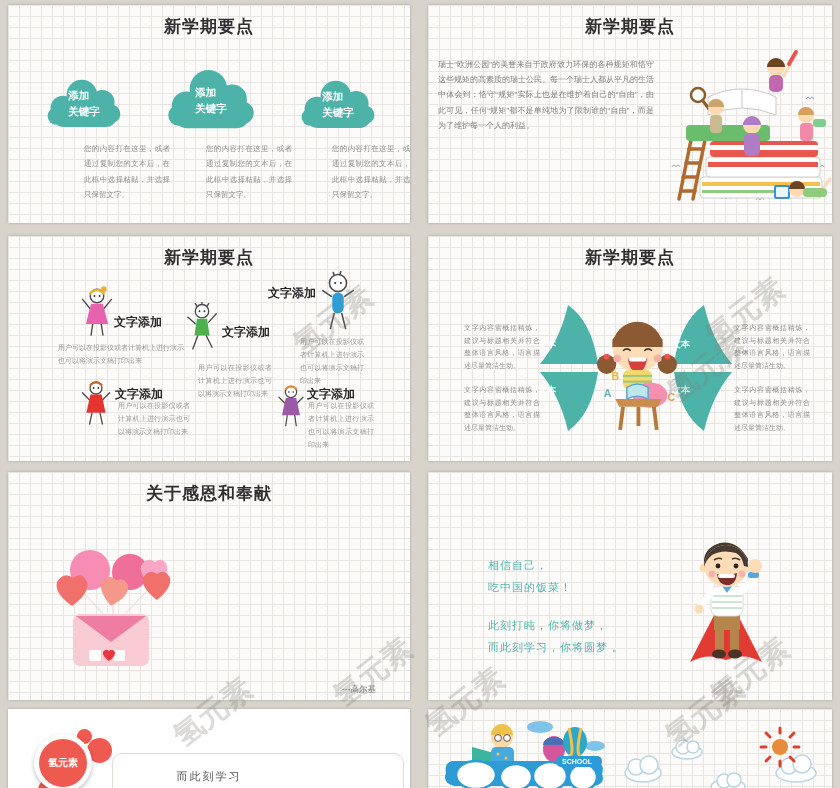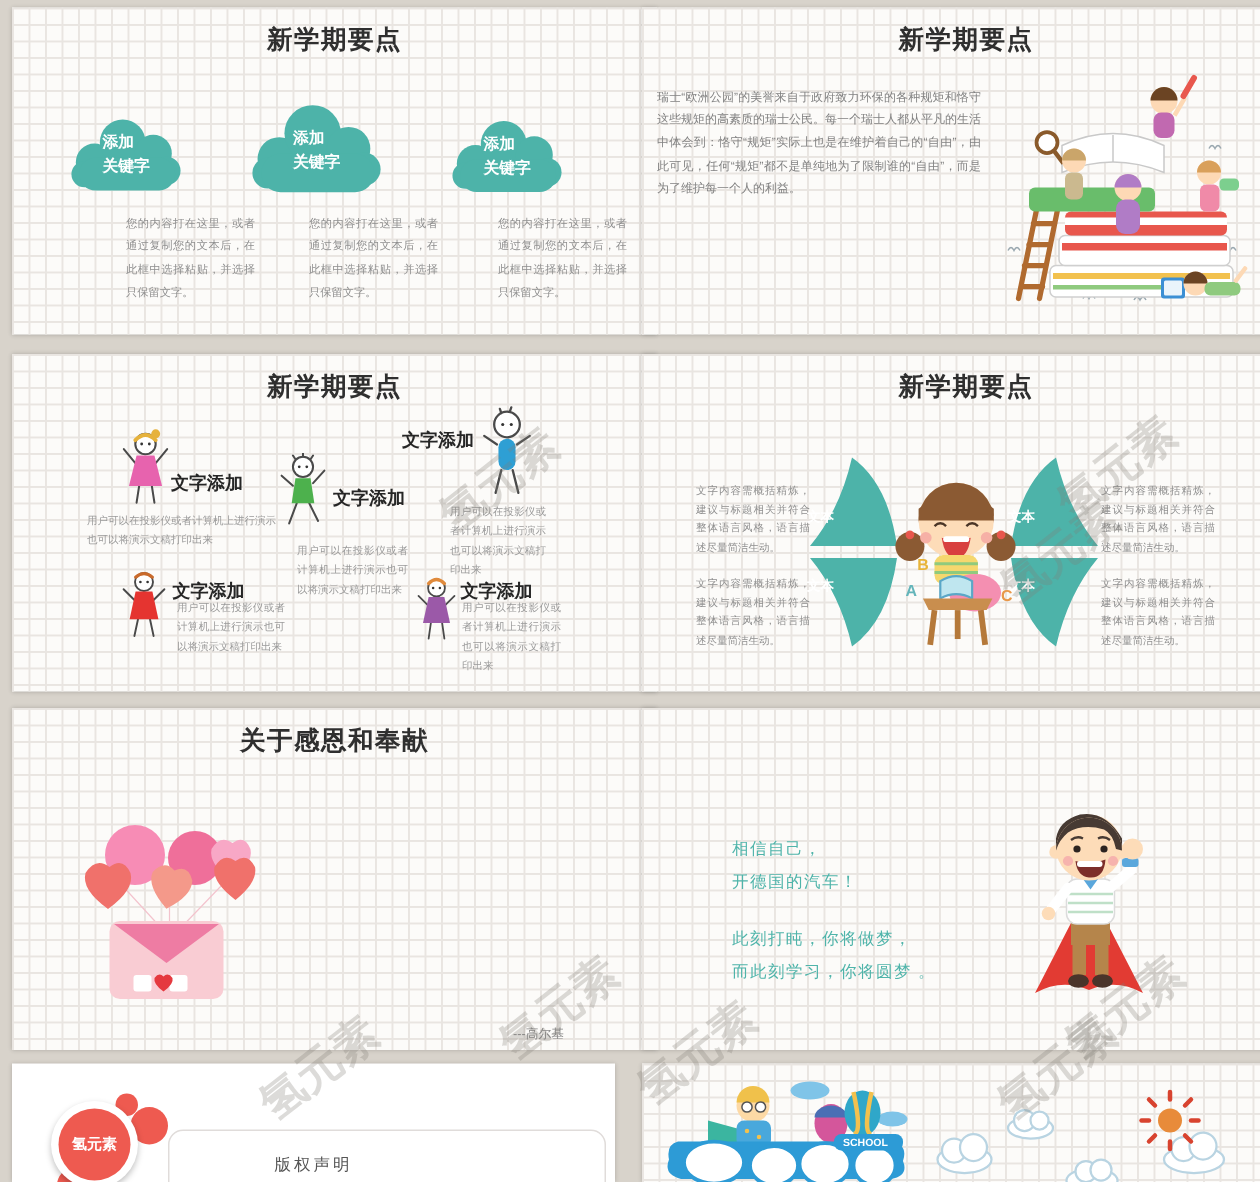--- a/index.html
+++ b/index.html
@@ -2,21 +2,21 @@
 <html><head>
 <meta charset="utf-8">
 <style>
   html,body{margin:0;padding:0;}
   .screen{position:relative;width:840px;height:788px;background:#d8d3cb;overflow:hidden;
           font-family:"Liberation Sans",sans-serif;}
   .slide{position:absolute;background:#fcfbf9;box-shadow:0 0 3px rgba(0,0,0,.20);overflow:hidden;}
   .gridbg{background-color:#fcfbf9;
     background-image:linear-gradient(to right,#e9e5e1 1px,transparent 1px),
                      linear-gradient(to bottom,#e9e5e1 1px,transparent 1px);
-    background-size:11px 11px;padding-left:28px;}
+    background-size:11px 11px;}
   .stitle{position:absolute;top:10px;left:0;right:0;margin:0;text-align:center;
           font-size:17px;font-weight:bold;color:#2f2f2f;letter-spacing:1px;}
   .abs{position:absolute;}
   .ptext{position:absolute;font-size:7.5px;color:#8f8f8f;text-align:justify;line-height:2.05;margin-left:41px;}
   .para{font-size:8px;color:#828282;text-align:justify;line-height:1.9;margin:0 0 2px 0;}
   .cloud{position:absolute;}
   .cloud svg{position:absolute;inset:0;width:100%;height:100%;color:#4db3a9;}
   .cloud-label{position:absolute;inset:0;display:flex;align-items:center;justify-content:center;
         text-align:left;color:#fff;font-weight:bold;font-size:10.5px;line-height:1.55;white-space:pre-line;}
   .kid-label{position:absolute;font-size:12px;font-weight:bold;color:#262626;}
@@ -321,21 +321,21 @@
       <polygon points="33,68 68,94 103,68" fill="#ee7ca3"></polygon>
       <rect x="46" y="102" width="12" height="11" rx="2" fill="#fff"></rect>
       <rect x="70" y="102" width="12" height="11" rx="2" fill="#fff"></rect>
       <path d="M60,104 q3,-4 6,-1 q3,-3 6,1 q1,4 -6,9 q-7,-5 -6,-9 z" fill="#e5393f"></path>
     </svg>
     <div class="attrib">---高尔基</div>
   </section>
 
   <section class="slide gridbg" style="left:428px;top:472px;width:404px;height:228px">
     <div class="mot" style="top:86px">相信自己，</div>
-    <div class="mot" style="top:108px">开德国的汽车！</div>
+    <div class="mot" style="top:108px">吃中国的饭菜！</div>
     <div class="mot" style="top:146px">此刻打盹，你将做梦，</div>
     <div class="mot" style="top:168px">而此刻学习，你将圆梦 。</div>
     <svg class="abs" style="left:256px;top:66px" width="86" height="138" viewBox="0 0 86 138">
       <path d="M42,54 L6,124 Q24,114 42,122 Q60,114 78,124 Z" fill="#e23b33"></path>
       <rect x="30" y="76" width="26" height="16" fill="#b5854b"></rect>
       <rect x="31" y="92" width="9" height="20" fill="#b5854b"></rect>
       <rect x="46" y="92" width="9" height="20" fill="#b5854b"></rect>
       <ellipse cx="35" cy="116" rx="7" ry="4.5" fill="#4a342a"></ellipse>
       <ellipse cx="51" cy="116" rx="7" ry="4.5" fill="#4a342a"></ellipse>
       <rect x="27" y="48" width="32" height="30" rx="7" fill="#fff" stroke="#dcdcdc"></rect>
@@ -365,21 +365,21 @@
     </svg>
   </section>
 
   <section class="slide" style="left:8px;top:709px;width:402px;height:79px;background:#fff">
     <div class="copyright-box"></div>
     <div class="circ" style="left:69px;top:20px;width:15px;height:15px;background:#ee5a50"></div>
     <div class="circ" style="left:79px;top:29px;width:25px;height:25px;background:#ee5a50"></div>
     <div class="circ" style="left:30px;top:70px;width:22px;height:22px;background:#ee5a50"></div>
     <div class="badge-outer"></div>
     <div class="badge-inner">氢元素</div>
-    <div class="copyright-heading">版权声明</div>
+    <div class="copyright-heading">而此刻学习</div>
   </section>
 
   <section class="slide gridbg" style="left:428px;top:709px;width:404px;height:79px">
     <svg class="abs" style="left:0;top:0" width="404" height="79" viewBox="0 0 404 79">
       <ellipse cx="112" cy="18" rx="13" ry="6" fill="#7fc4e8"></ellipse>
       <ellipse cx="167" cy="37" rx="10" ry="5" fill="#7fc4e8"></ellipse>
       <ellipse cx="126" cy="40" rx="11" ry="13" fill="#d4569b"></ellipse>
       <path d="M115,36 a11,8 0 0 1 22,0 z" fill="#4a6fb5"></path>
       <ellipse cx="147" cy="33" rx="12" ry="15" fill="#2fa7c9"></ellipse>
       <path d="M141,19 q6,28 0,28 M153,19 q-6,28 0,28" stroke="#f2c14e" stroke-width="3" fill="none"></path>

